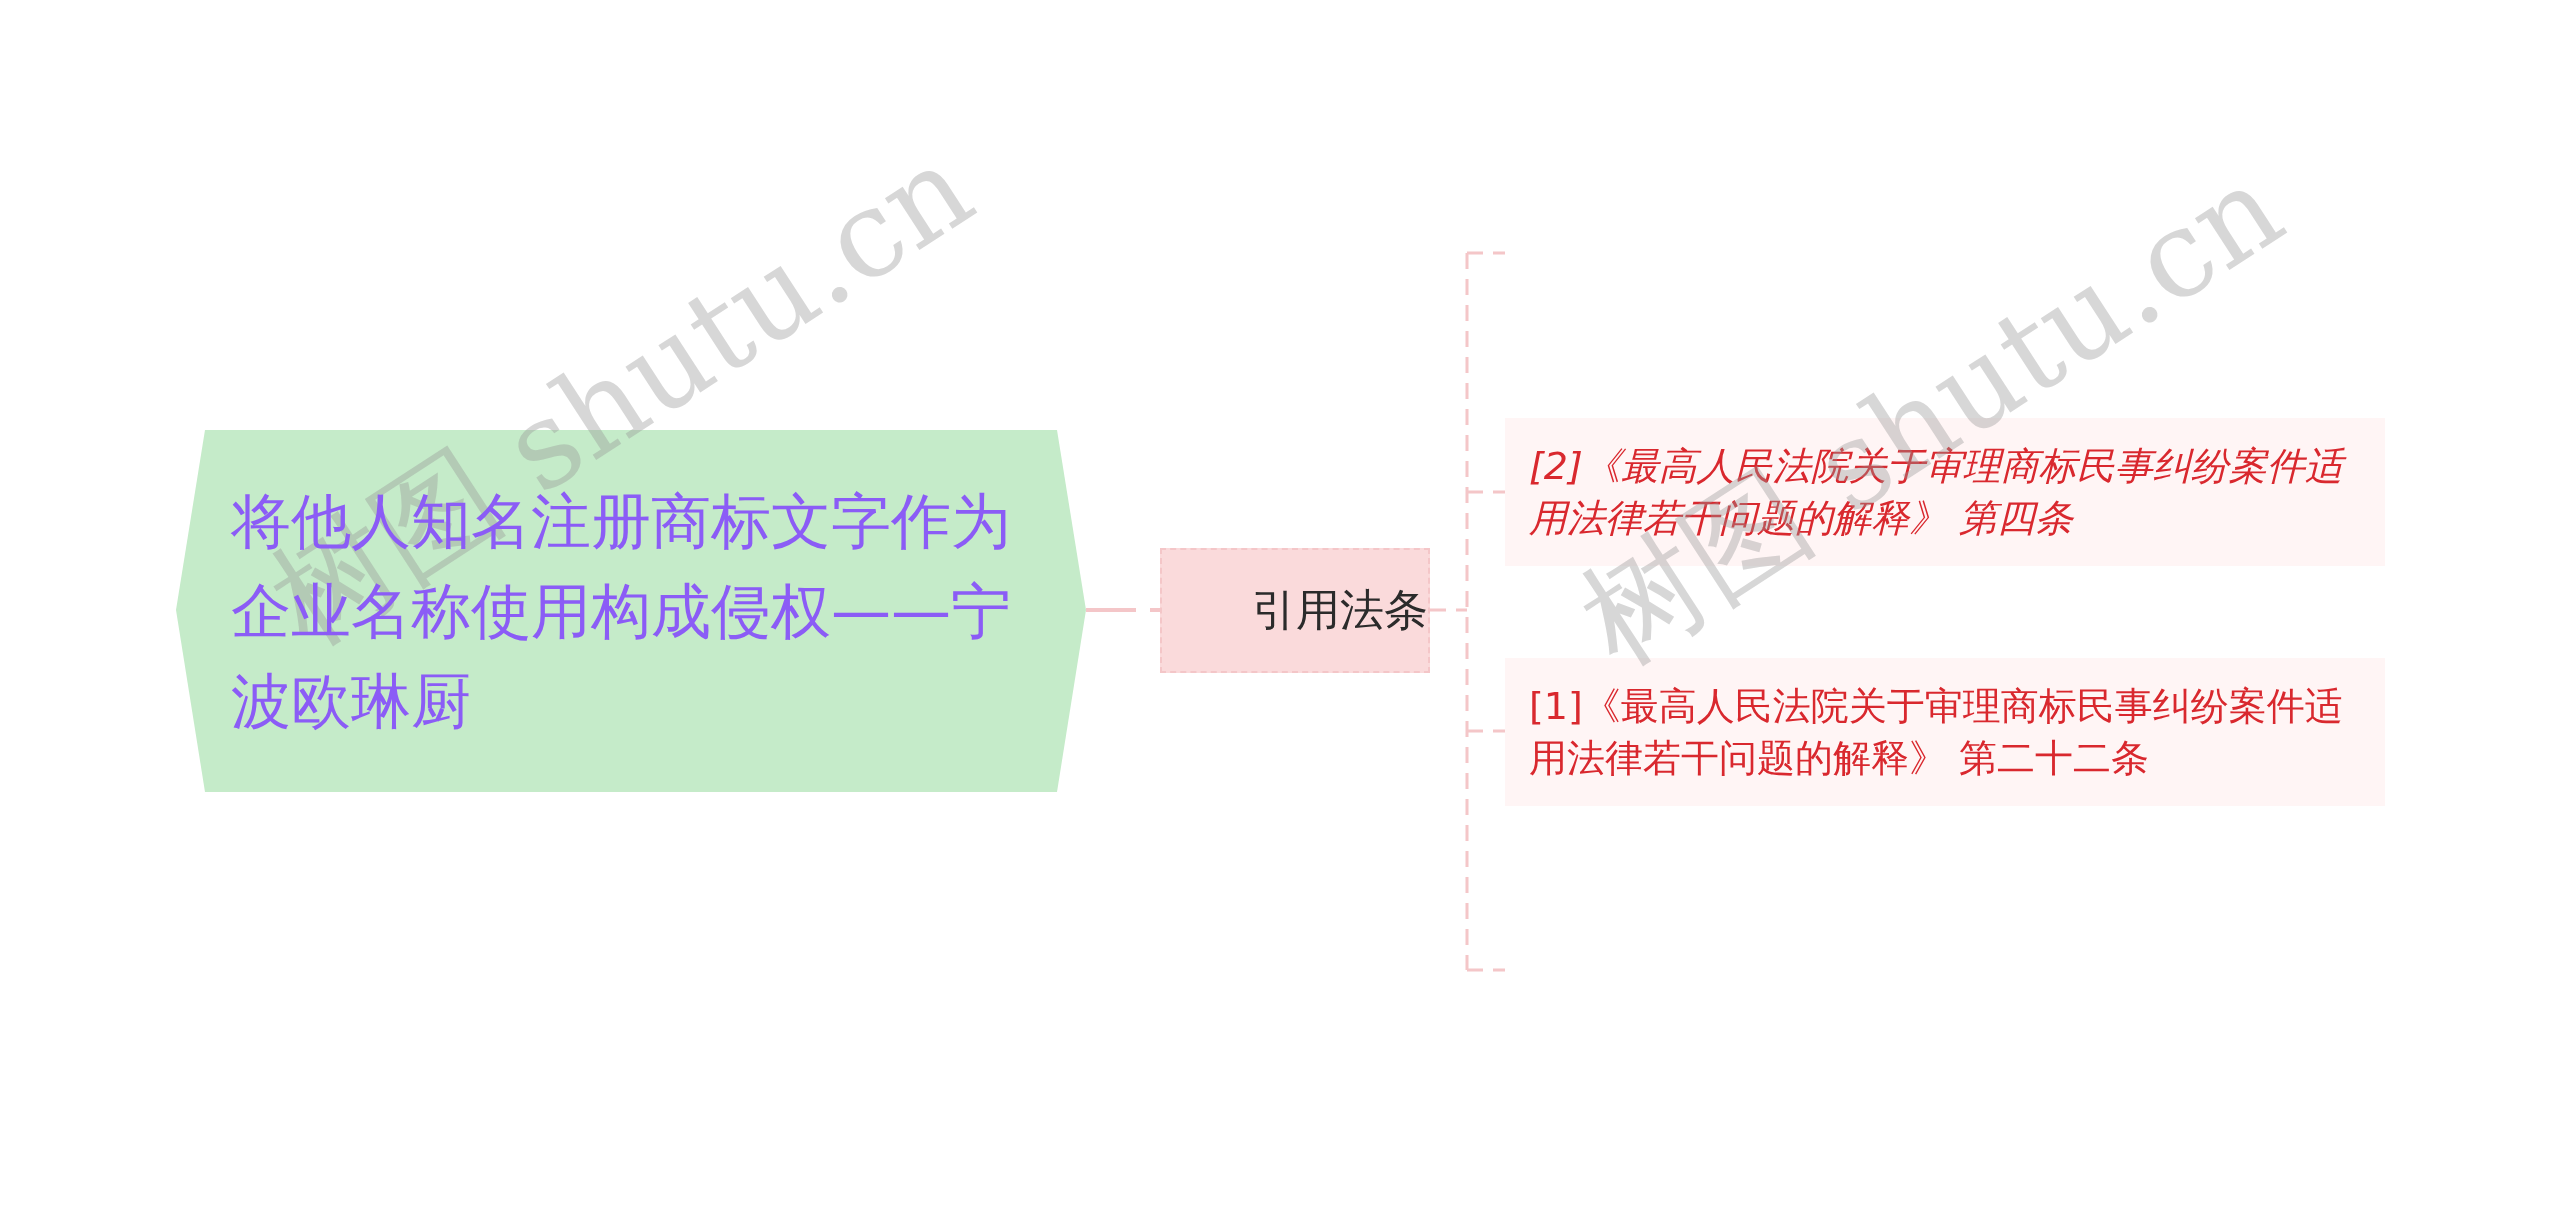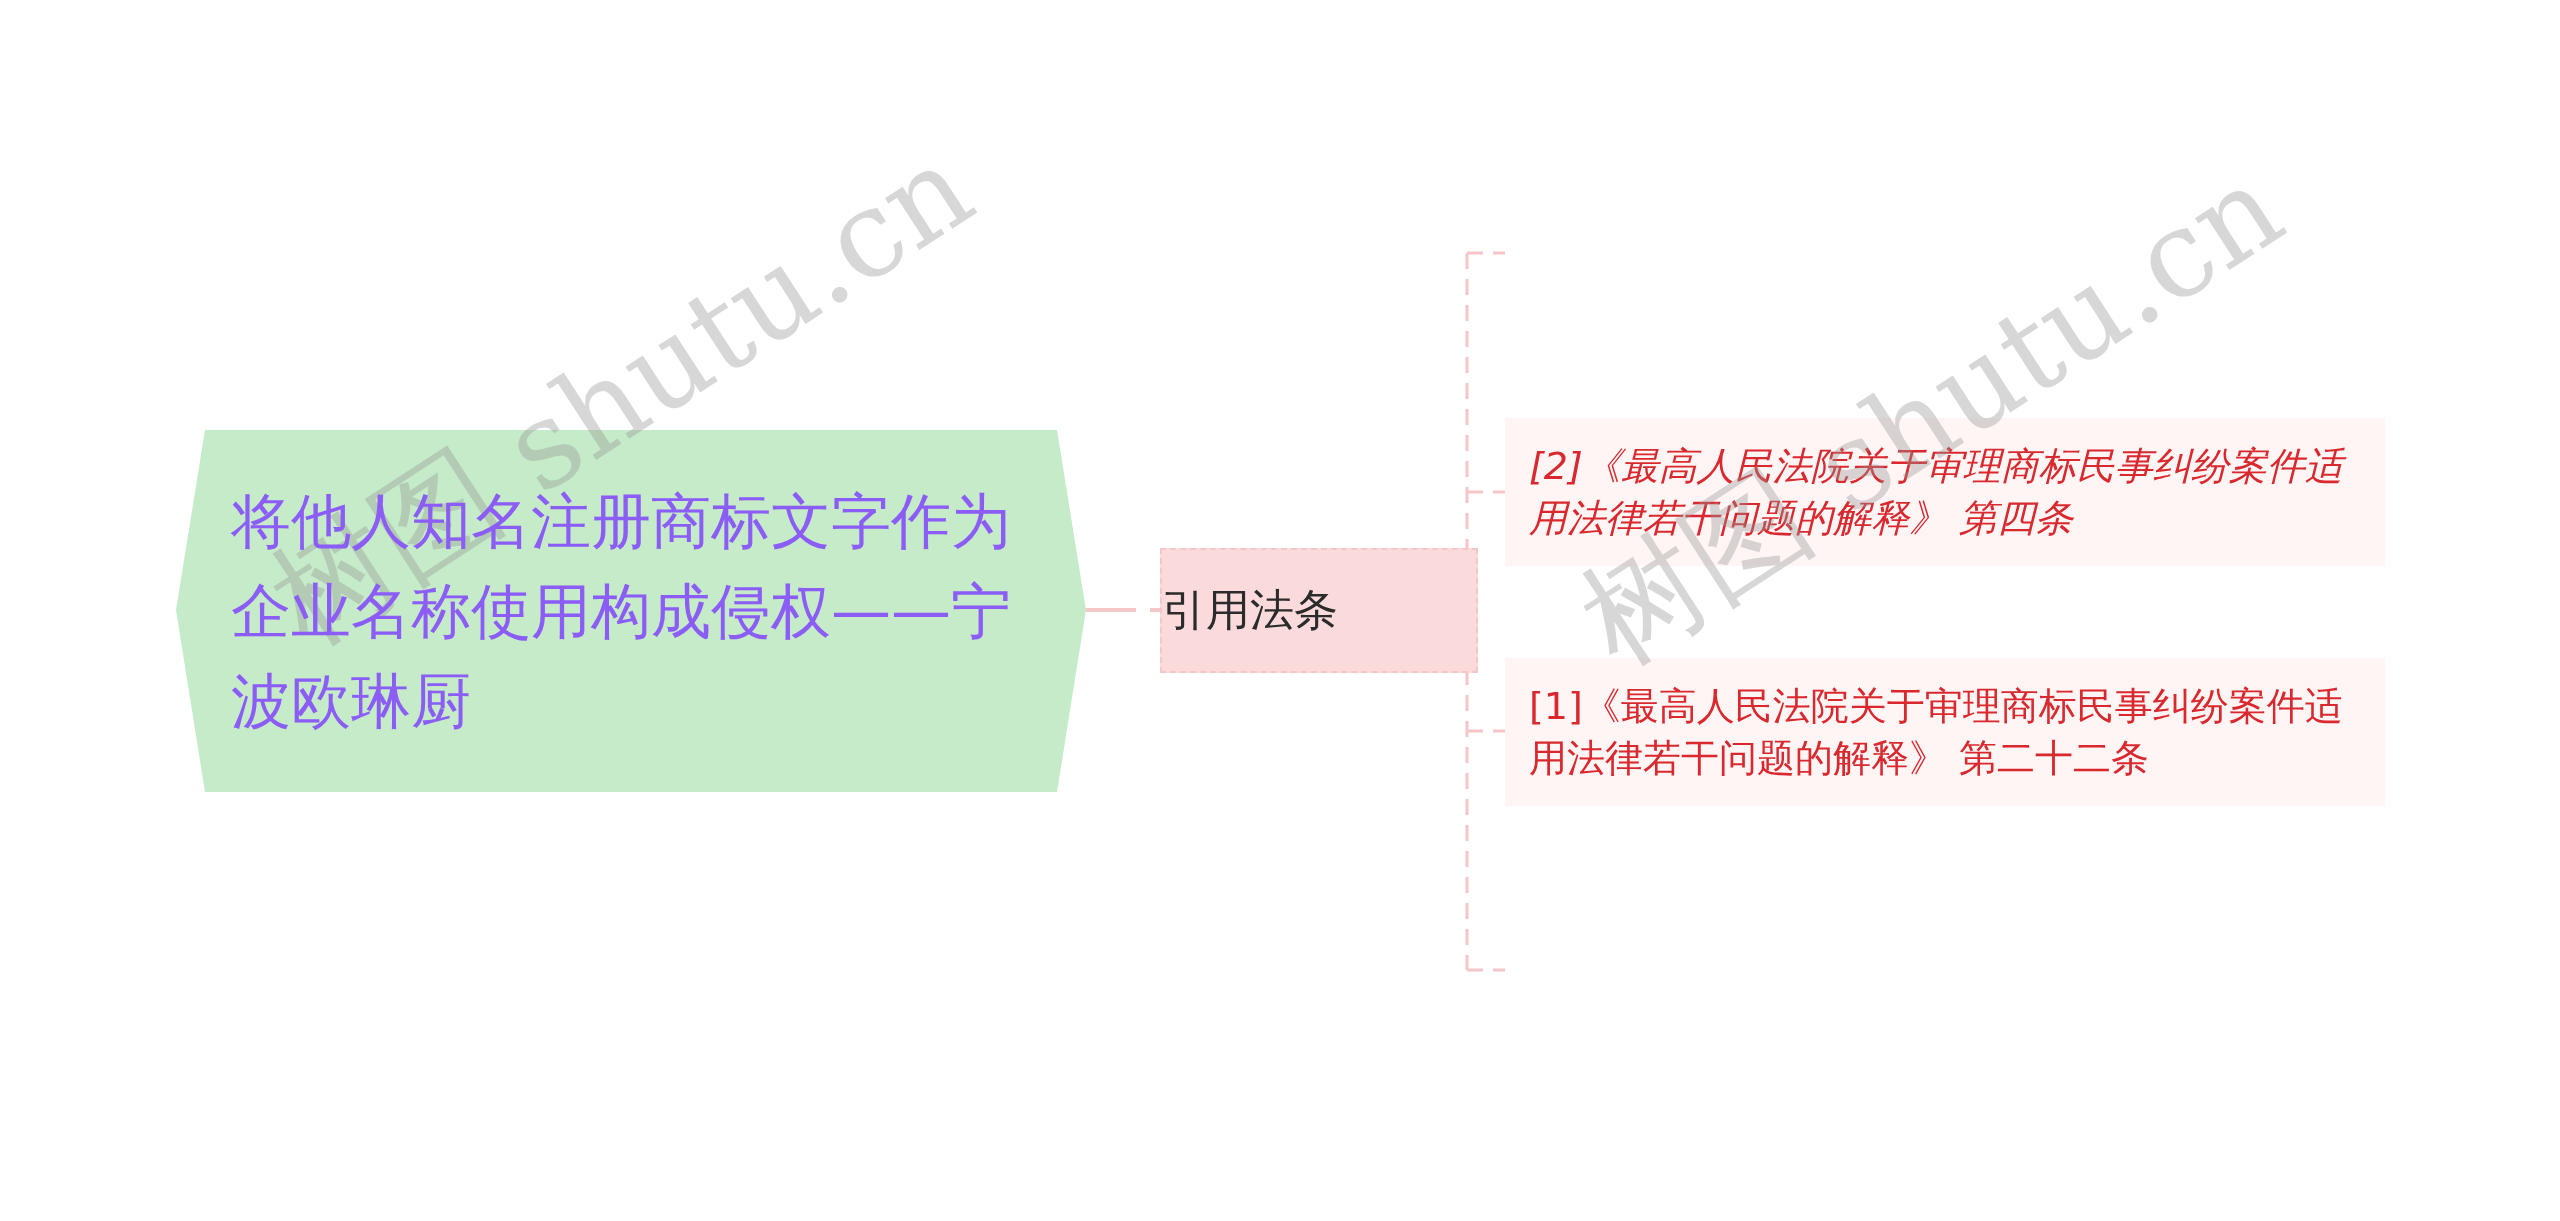--- a/index.html
+++ b/index.html
@@ -15,24 +15,24 @@
       position: absolute; left: 176px; top: 430px; width: 910px; height: 362px;
       display: flex; align-items: center; justify-content: center;
     }
     .root-shape { position: absolute; inset: 0; }
     .root-text {
       position: relative; z-index: 1; width: 800px; text-align: left;
       color: #8b5cf6; font-size: 60px; line-height: 90px;
     }
 
     .mid-node {
-      position: absolute; left: 1160px; top: 548px; width: 318px; height: 125px;
+      position: absolute; left: 1160px; top: 548px; width: 270px; height: 125px;
       background: #fadadb; box-sizing: border-box;
       border: 2px dashed #f4c6c8;
-      display: flex; align-items: center; justify-content: flex-start;
+      display: flex; align-items: center; justify-content: flex-end;
     }
     .mid-text { color: #2b2b2b; font-size: 44px; }
 
     .leaf-node {
       position: absolute; left: 1505px; width: 880px; height: 148px;
       background: #fff5f5; box-sizing: border-box;
       display: flex; align-items: center;
       padding: 0 30px 0 24px;
     }
     .leaf-text {

